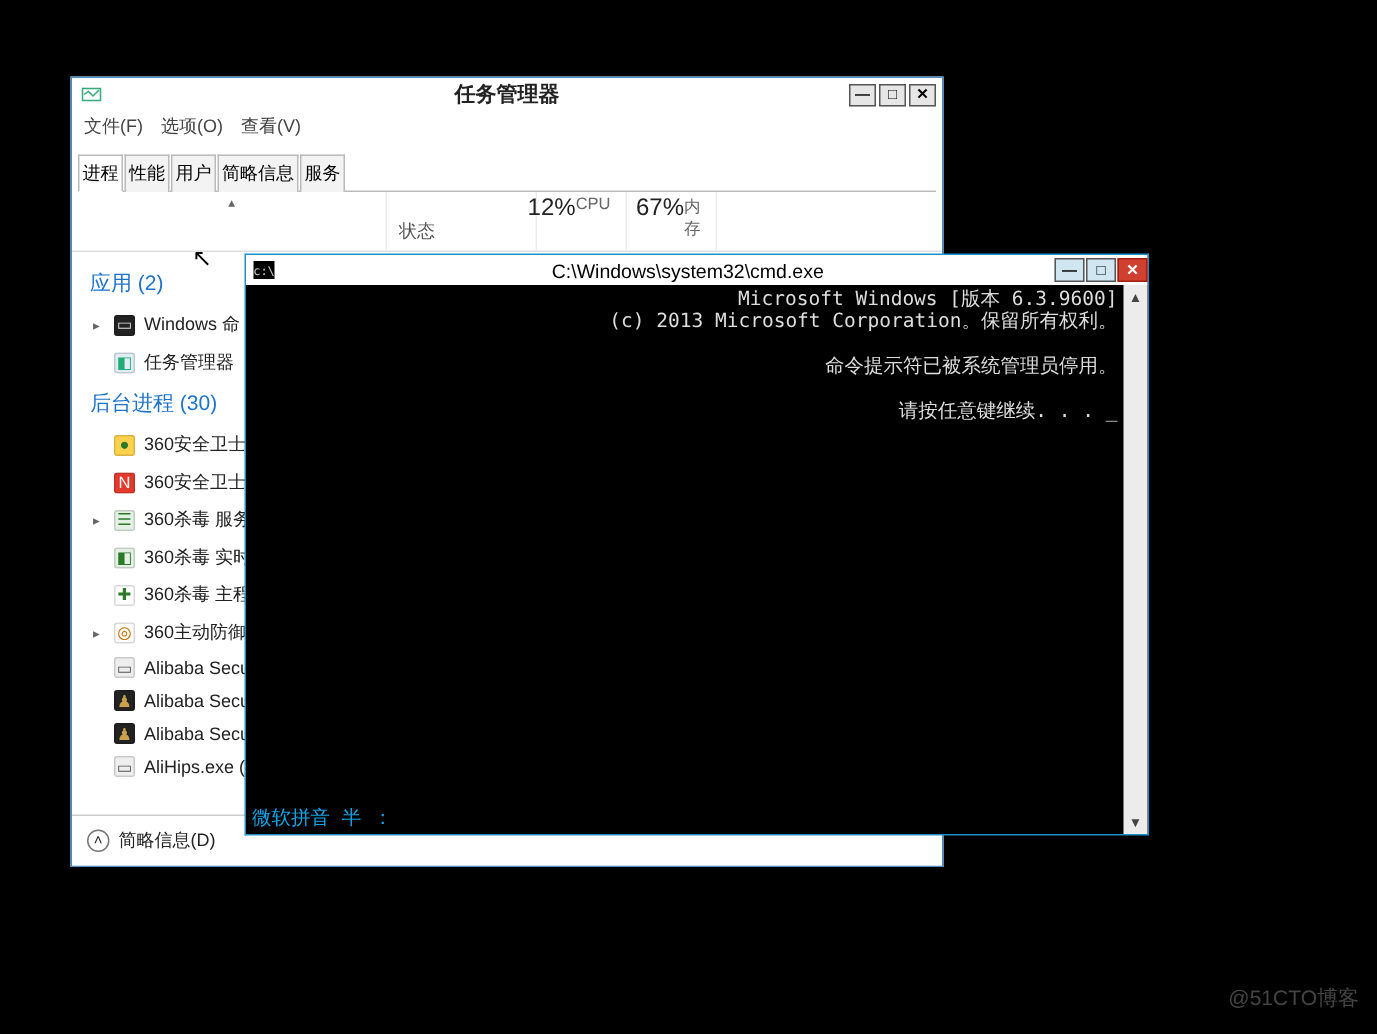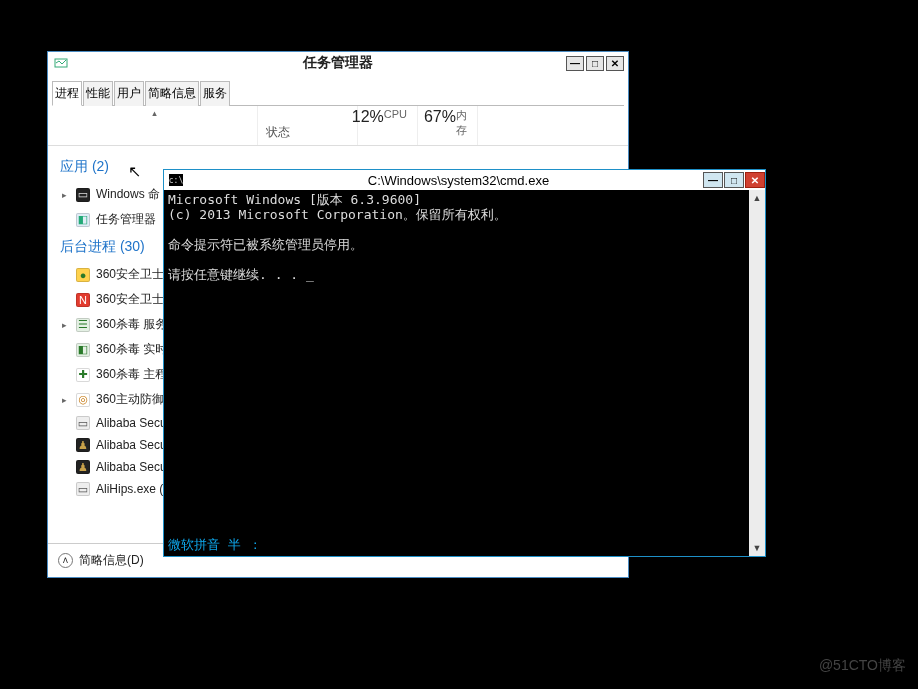--- a/index.html
+++ b/index.html
@@ -140,20 +140,21 @@
 }
 .cmd-ctrl.close { background: #d04030; color: #fff; border-color: #a02010; }
 .cmd-body {
   flex: 1; display: flex; background: #000;
 }
 .cmd-text {
   flex: 1; padding: 2px 4px;
   font-family: "NSimSun","SimSun","Consolas",monospace;
   font-size: 13px; line-height: 15px; color: #ddd;
   white-space: pre-wrap;
+  text-align: right;
 }
 .cmd-scroll {
   width: 16px; background: #ececec; position: relative;
 }
 .cmd-scroll .arrow {
   position: absolute; left: 0; right: 0; height: 16px;
   display: flex; align-items: center; justify-content: center;
   font-size: 9px; color: #444; cursor: pointer;
 }
 .cmd-scroll .arrow.up { top: 0; }
@@ -176,20 +177,25 @@
         </svg>
     </span>
     <span class="tm-title">任务管理器</span>
     <div class="tm-controls">
       <div class="tm-ctrl">—</div>
       <div class="tm-ctrl">□</div>
       <div class="tm-ctrl">✕</div>
     </div>
   </div>
 
+  <div class="tm-menubar">
+    <span>文件(F)</span>
+    <span>选项(O)</span>
+    <span>查看(V)</span>
+  </div>
 
   <div class="tm-tabs">
     <div class="tm-tab active">进程</div>
     <div class="tm-tab">性能</div>
     <div class="tm-tab">用户</div>
     <div class="tm-tab">简略信息</div>
     <div class="tm-tab">服务</div>
   </div>
 
   <div class="tm-header">

